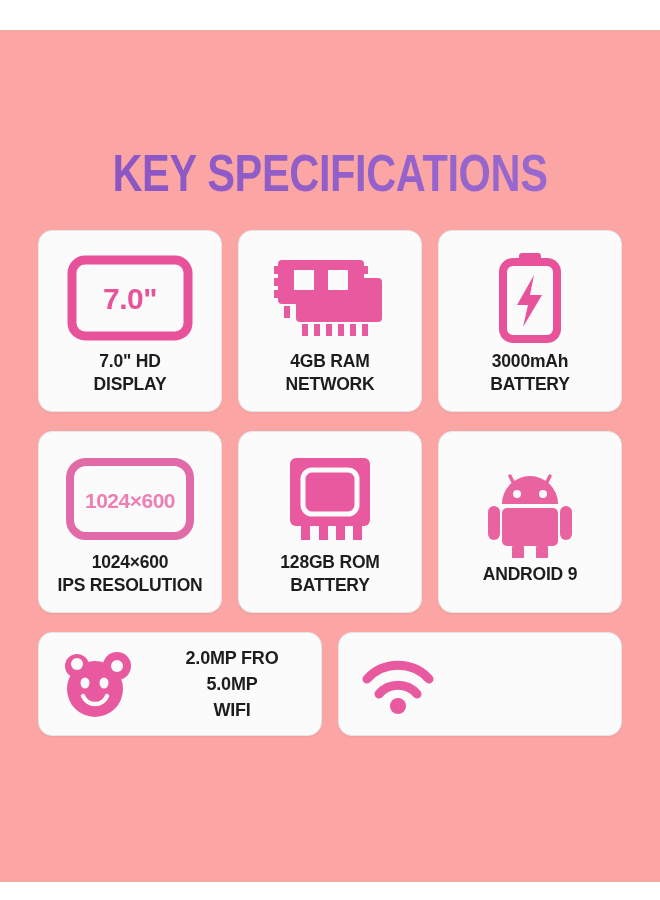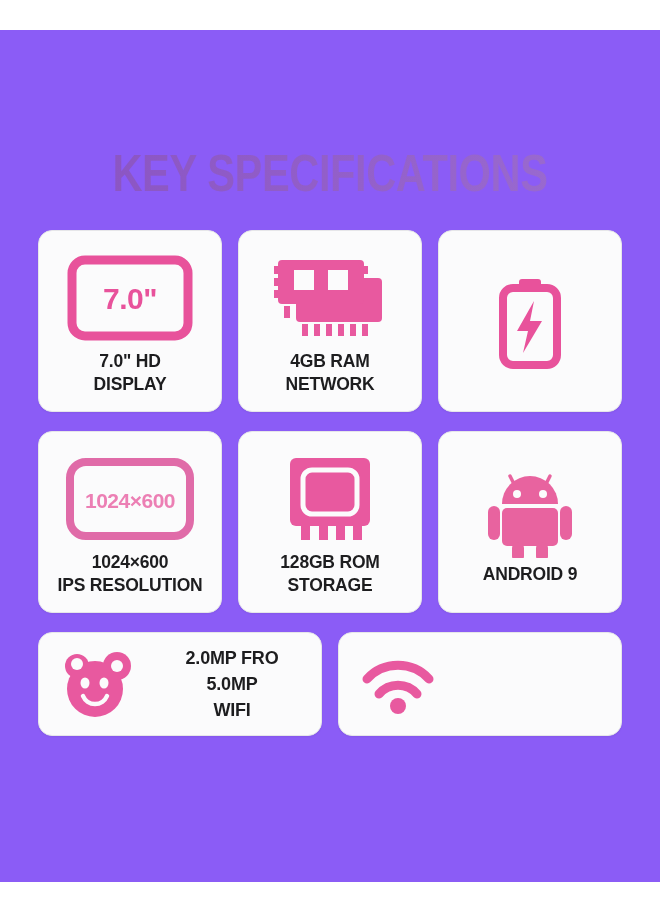--- a/index.html
+++ b/index.html
@@ -10,21 +10,21 @@
     width: 660px;
     height: 900px;
     background: #ffffff;
     font-family: "Liberation Sans", sans-serif;
     overflow: hidden;
   }
   .canvas {
     position: relative;
     width: 660px;
     height: 900px;
-    background: #8b5cf6;
+    background: #fca5a5;
     box-sizing: border-box;
   }
   .top-band, .bottom-band {
     position: absolute;
     left: 0;
     width: 660px;
     background: #ffffff;
   }
   .top-band { top: 0; height: 30px; }
   .bottom-band { bottom: 0; height: 18px; }
@@ -192,20 +192,22 @@
       </div>
 
       <div class="card">
         <div class="icon-wrap">
           <svg width="76" height="94" viewBox="0 0 76 94">
             <rect x="27" y="2" width="22" height="10" rx="3" fill="#e8529b"></rect>
             <rect x="11" y="11" width="54" height="77" rx="10" ry="10" fill="none" stroke="#e8529b" stroke-width="8"></rect>
             <path d="M42 24 L25 54 h11 l-5 22 l19 -32 h-12 z" fill="#e8529b"></path>
           </svg>
         </div>
+        <div class="card-label">3000mAh
+BATTERY</div>
       </div>
 
     </div>
 
     <div class="row row-top">
 
       <div class="card">
         <div class="icon-wrap">
           <svg width="130" height="84" viewBox="0 0 130 84">
             <rect x="5" y="5" width="120" height="74" rx="16" ry="16" fill="none" stroke="#e06ba8" stroke-width="8"></rect>
@@ -223,21 +225,21 @@
             <rect x="19" y="16" width="54" height="44" rx="9" ry="9" fill="none" stroke="#fbfbfc" stroke-width="5"></rect>
             <g fill="#e8599f">
               <rect x="17" y="70" width="9" height="16"></rect>
               <rect x="35" y="70" width="9" height="16"></rect>
               <rect x="52" y="70" width="9" height="16"></rect>
               <rect x="69" y="70" width="9" height="16"></rect>
             </g>
           </svg>
         </div>
         <div class="card-label">128GB ROM
-STORAGE</div>
+BATTERY</div>
       </div>
 
       <div class="card">
         <div class="icon-wrap">
           <svg width="96" height="94" viewBox="0 0 96 94">
             <g fill="#e8639f">
               <path d="M28 12 L34 24" stroke="#e8639f" stroke-width="3.5" stroke-linecap="round" fill="none"></path>
               <path d="M68 12 L62 24" stroke="#e8639f" stroke-width="3.5" stroke-linecap="round" fill="none"></path>
               <path d="M20 40 a28 28 0 0 1 56 0 z"></path>
               <rect x="20" y="44" width="56" height="38" rx="5" ry="5"></rect>

